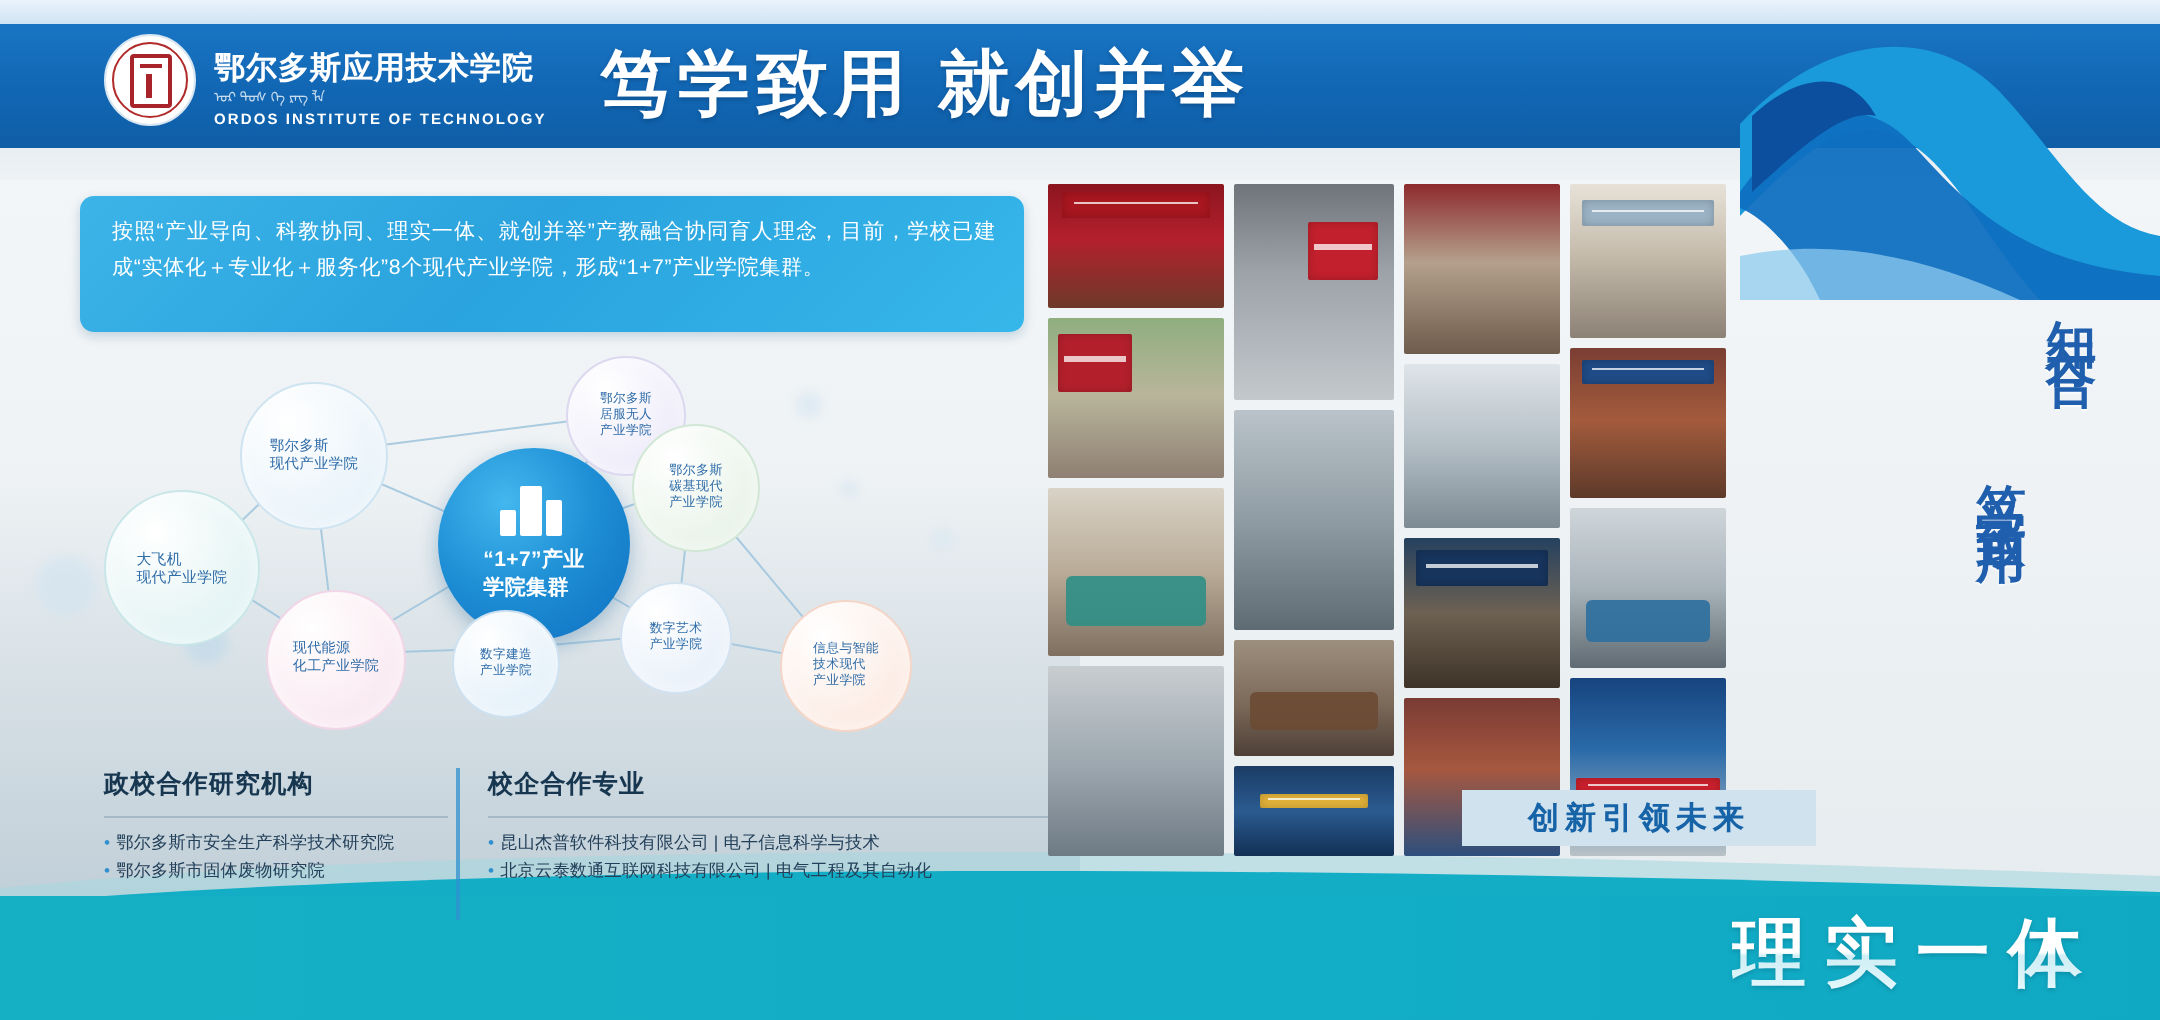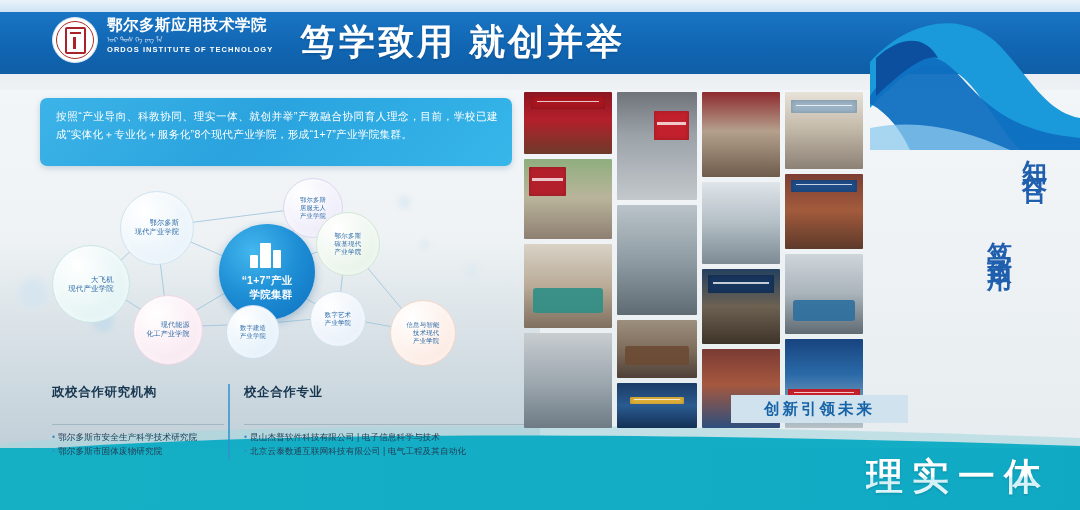--- a/index.html
+++ b/index.html
@@ -15,21 +15,21 @@
   .ribbon-wrap{position:absolute;right:0;top:0;width:210px;height:150px;overflow:hidden;pointer-events:none;z-index:6;}
 
   
   .header-strip{position:absolute;left:0;top:12px;width:1080px;height:62px;
     background:linear-gradient(180deg,#1975c4 0%,#1166b3 55%,#0f5ea6 100%);z-index:4;}
   .header-top-gloss{position:absolute;left:0;top:0;width:1080px;height:12px;
     background:linear-gradient(180deg,#eaf3fb 0%,#cfe3f4 100%);z-index:3;}
   .header-under{position:absolute;left:0;top:74px;width:1080px;height:16px;
     background:linear-gradient(180deg,#e9eef2 0%,#eef2f5 100%);z-index:3;}
 
-  .logo-zone{position:absolute;left:52px;top:17px;height:46px;display:flex;align-items:flex-start;gap:9px;z-index:7;}
+  .logo-zone{position:absolute;left:52px;top:17px;height:46px;display:flex;align-items:flex-end;gap:9px;z-index:7;}
   .seal{width:44px;height:44px;border-radius:50%;flex:0 0 auto;position:relative;
     background:#ffffff;border:1.5px solid #d8e6f2;display:flex;align-items:center;justify-content:center;}
   .seal .ring{position:absolute;inset:3px;border-radius:50%;border:1px solid #b12b2b;}
   .seal .glyphbox{width:17px;height:23px;border:2px solid #a8242a;border-radius:2px;position:relative;}
   .seal .glyphbox:before{content:"";position:absolute;left:3px;top:3px;right:3px;height:2px;background:#a8242a;}
   .seal .glyphbox:after{content:"";position:absolute;left:6px;top:8px;width:3px;bottom:3px;background:#a8242a;}
   .logo-text{display:flex;flex-direction:column;justify-content:center;line-height:1;}
   .logo-cn{font-size:15.5px;color:#ffffff;font-weight:bold;letter-spacing:.5px;white-space:nowrap;}
   .logo-mn{font-size:7px;color:#dbe9f6;letter-spacing:7px;margin-top:3px;white-space:nowrap;opacity:.9;}
   .logo-en{font-size:7.5px;color:#ffffff;font-weight:bold;letter-spacing:1.05px;margin-top:3px;white-space:nowrap;}
@@ -51,35 +51,35 @@
   .intro-card{position:absolute;left:40px;top:98px;width:472px;height:68px;z-index:5;
     border-radius:7px;background:linear-gradient(135deg,#3cb4e8 0%,#2aa3de 45%,#36b7ea 100%);
     box-shadow:0 2px 6px rgba(20,80,130,.22);}
   .intro-text{position:absolute;left:16px;top:9px;right:14px;
     font-size:10.6px;line-height:1.72;color:#ffffff;text-align:justify;letter-spacing:.3px;}
 
   
   .bubblemap{position:absolute;left:28px;top:172px;width:500px;height:200px;z-index:5;}
   .bubblemap svg.links{position:absolute;left:0;top:0;width:500px;height:200px;}
   .bub{position:absolute;border-radius:50%;display:flex;align-items:center;justify-content:center;
-    text-align:right;line-height:1.22;color:#2f6ca8;letter-spacing:.2px;
+    text-align:left;line-height:1.22;color:#2f6ca8;letter-spacing:.2px;
     box-shadow:inset 0 0 10px rgba(255,255,255,.65);}
   .bub span{display:block;padding:0 4px;}
   .bub-center{background:radial-gradient(circle at 35% 28%,#43b7ee 0%,#1d8dd4 50%,#0f6fc0 100%);
     color:#ffffff;box-shadow:0 3px 10px rgba(20,90,150,.33);flex-direction:column;}
   .bld-icon{width:34px;height:25px;position:relative;margin-bottom:5px;}
   .bld-icon i{position:absolute;bottom:0;background:#ffffff;display:block;border-radius:1px;}
   .bld-icon i:nth-child(1){left:0;width:8px;height:13px;}
   .bld-icon i:nth-child(2){left:10px;width:11px;height:25px;}
   .bld-icon i:nth-child(3){left:23px;width:8px;height:18px;}
   .center-label{font-size:10.5px;font-weight:bold;line-height:1.35;}
 
   
   .list-block{position:absolute;z-index:5;}
-  .list-title{font-size:12.5px;font-weight:bold;color:#17364f;letter-spacing:.6px;margin-bottom:23px;}
+  .list-title{font-size:12.5px;font-weight:bold;color:#17364f;letter-spacing:.6px;margin-bottom:7px;}
   .list-rule{width:100%;height:1px;background:rgba(40,80,110,.22);margin-bottom:6px;}
   .li{font-size:8.6px;color:#23405a;line-height:1.62;white-space:nowrap;letter-spacing:.1px;}
   .li b{color:#2f90cf;font-weight:normal;margin-right:3px;}
   .col-divider{position:absolute;left:228px;top:384px;width:1.5px;height:76px;background:#2f90cf;opacity:.75;z-index:5;}
 
   
   .collage{position:absolute;left:524px;top:92px;width:414px;height:336px;z-index:5;display:flex;gap:5px;}
   .pcol{display:flex;flex-direction:column;gap:5px;}
   .ph{background:#9fb2bf;background-size:cover;position:relative;overflow:hidden;border-radius:1px;}
   .ph .figs{position:absolute;left:4%;right:4%;bottom:8%;height:34%;display:flex;gap:2px;align-items:flex-end;}

